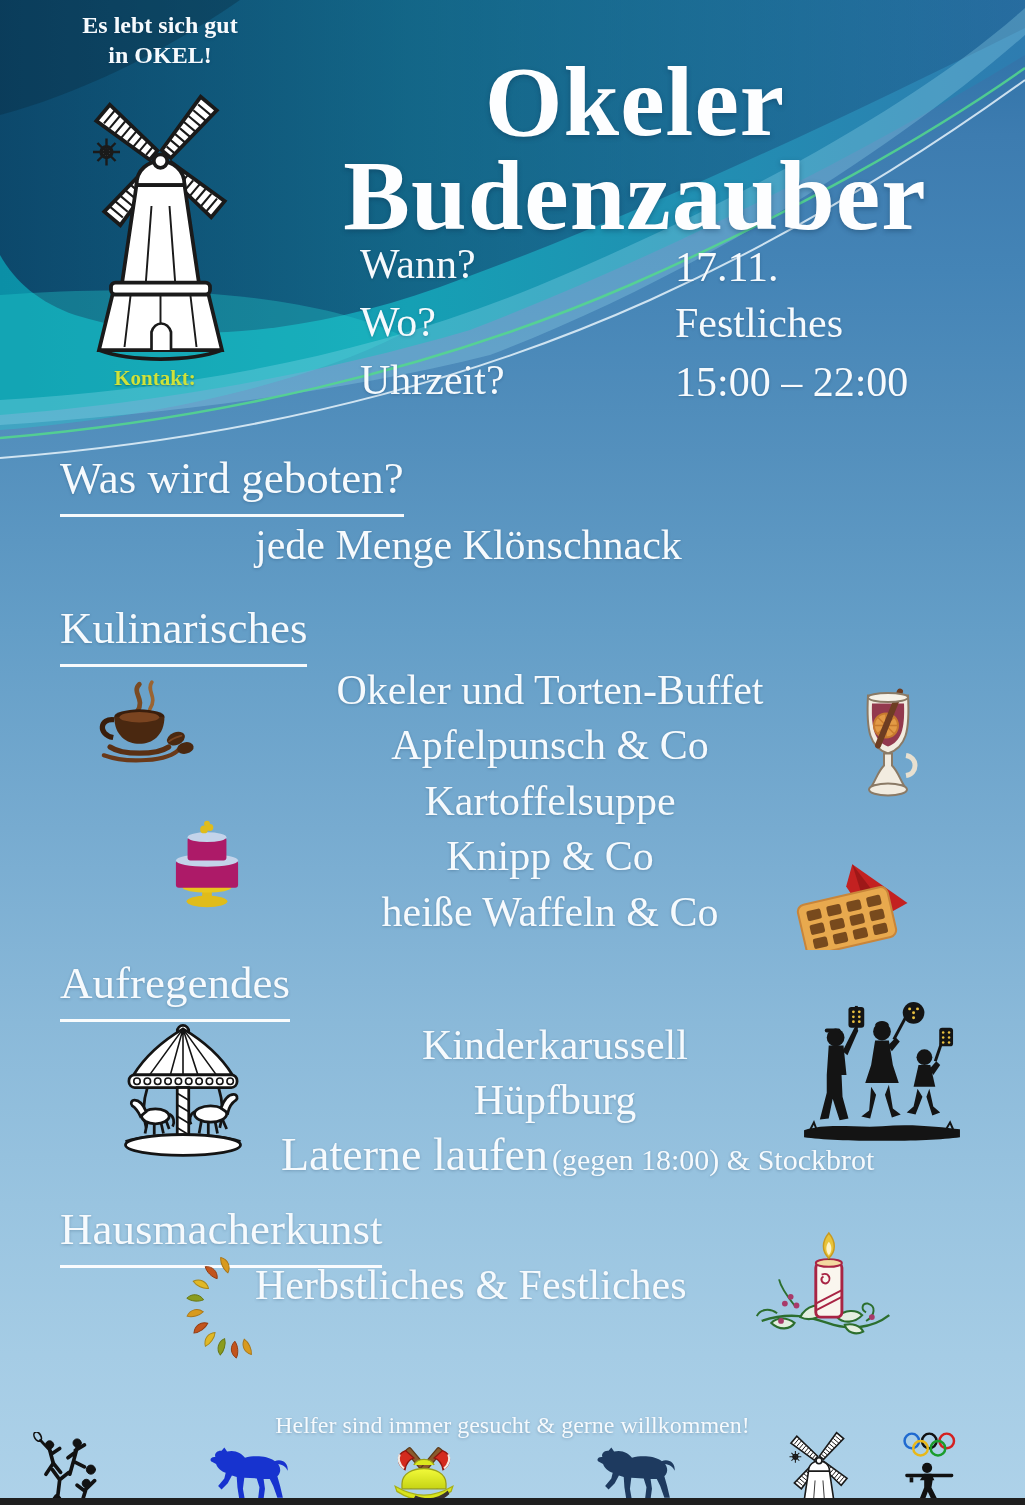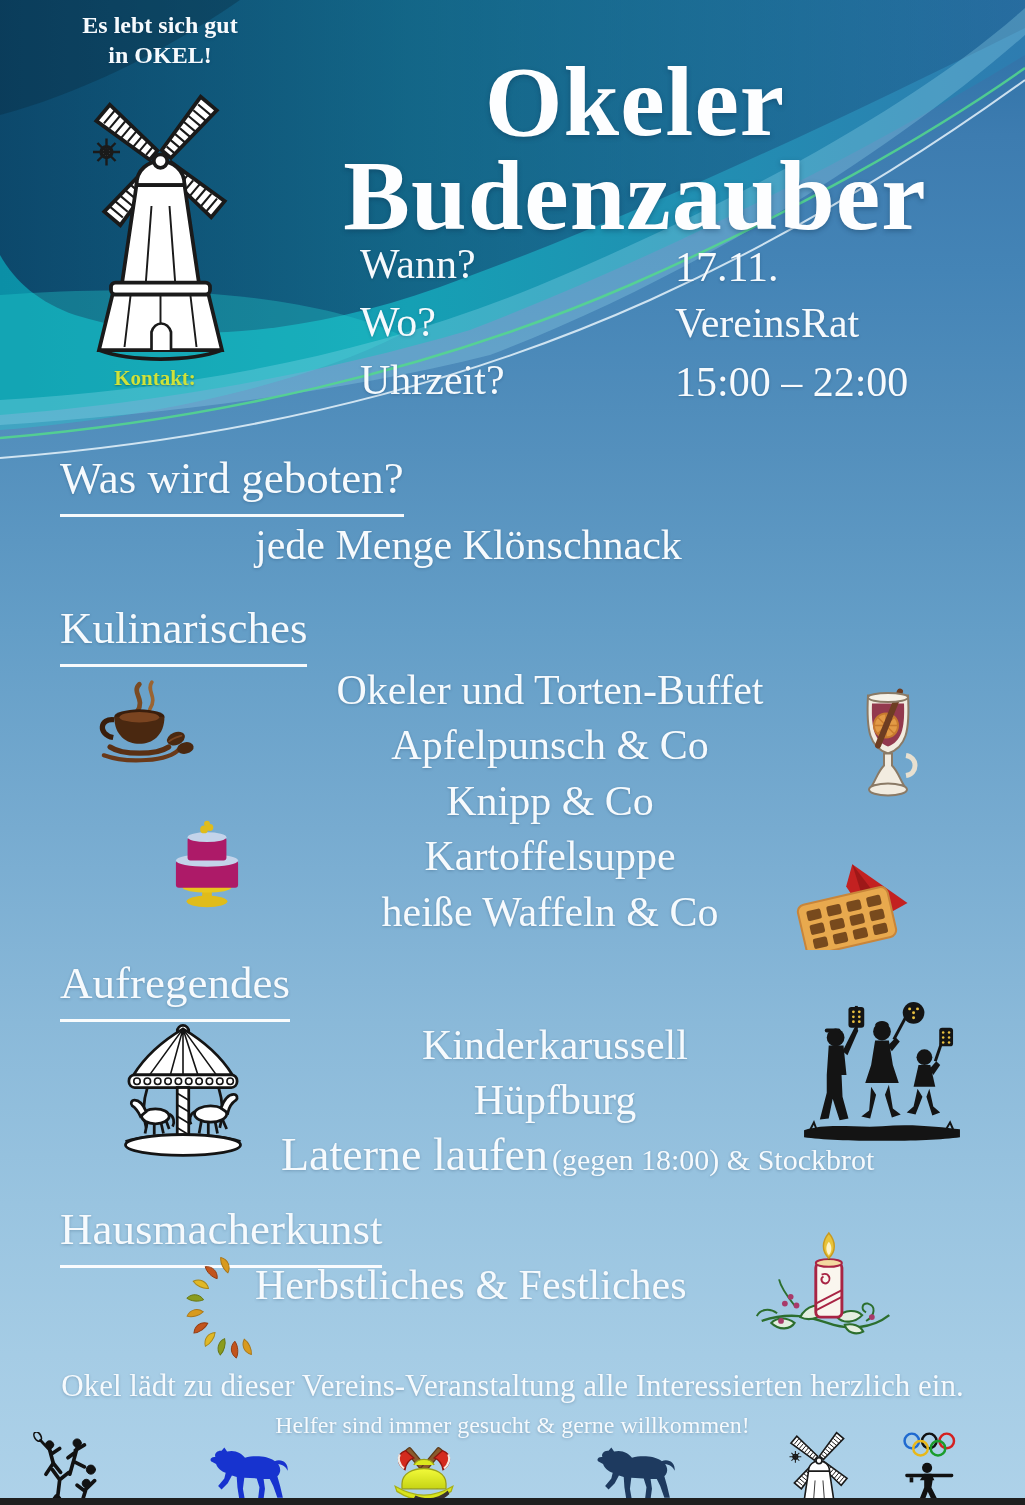--- a/index.html
+++ b/index.html
@@ -98,37 +98,37 @@
   <div class="abs center" style="left:30px;top:366px;width:250px;color:#cfe23a;text-shadow:0 1px 2px rgba(20,40,20,.4);">
     <div style="font-size:21px;font-weight:700;">Kontakt:</div>
   </div>
 
   <div class="abs title center nowrap" style="left:285px;top:8px;width:700px;font-size:100px;margin-top:36px;">Okeler</div>
   <div class="abs title center nowrap" style="left:235px;top:138px;width:800px;font-size:100px;">Budenzauber</div>
 
   <div class="abs txt detail-label" style="left:360px;top:240px;">Wann?</div>
   <div class="abs txt detail-value" style="left:675px;top:243px;">17.11.</div>
   <div class="abs txt detail-label" style="left:360px;top:298px;">Wo?</div>
-  <div class="abs txt detail-value" style="left:675px;top:299px;">VereinsRat</div>
+  <div class="abs txt detail-value" style="left:675px;top:299px;">Festliches</div>
   <div class="abs txt detail-label" style="left:360px;top:356px;">Uhrzeit?</div>
   <div class="abs txt detail-value" style="left:675px;top:358px;text-align:center;">15:00 – 22:00</div>
 
   <div class="abs txt" style="left:60px;top:455px;">
     <span class="heading">Was wird geboten?</span>
   </div>
   <div class="abs txt item nowrap" style="left:255px;top:518px;">jede Menge Klönschnack</div>
 
   <div class="abs txt" style="left:60px;top:605px;">
     <span class="heading">Kulinarisches</span>
   </div>
   <div class="abs txt center" style="left:250px;top:663px;width:600px;">
     <div class="item">Okeler und Torten-Buffet</div>
     <div class="item">Apfelpunsch &amp; Co</div>
+    <div class="item">Kartoffelsuppe</div>
     <div class="item">Knipp &amp; Co</div>
-    <div class="item">Kartoffelsuppe</div>
     <div class="item">heiße Waffeln &amp; Co</div>
   </div>
 
   <svg class="abs" style="left:85px;top:675px" width="115" height="100" viewBox="0 0 110 90">
     <path d="M52,6 C44,14 58,20 50,32" stroke="#7a4a22" stroke-width="4.5" fill="none" stroke-linecap="round"></path>
     <path d="M64,4 C58,12 70,18 62,30" stroke="#9a6432" stroke-width="3.5" fill="none" stroke-linecap="round"></path>
     <path d="M28,40 C14,38 12,54 27,57" stroke="#3a1e0c" stroke-width="5" fill="none"></path>
     <ellipse cx="52" cy="37" rx="24" ry="7" fill="#3a1e0c"></ellipse>
     <path d="M28,37 C28,55 40,63 52,63 C64,63 76,55 76,37 Z" fill="#4a2810"></path>
     <ellipse cx="52" cy="37.5" rx="19" ry="5" fill="#7a4420"></ellipse>
@@ -348,21 +348,20 @@
         <circle cx="124" cy="92" r="3"></circle>
     </g>
     <rect x="66" y="36" width="27" height="56" rx="5" fill="#faf6ee" stroke="#a82444" stroke-width="3"></rect>
     <path d="M72,48 C80,45 83,54 77,57 C72,58 70,52 74,50 M66,78 L93,64 M66,85 L93,71" stroke="#a82444" stroke-width="2" fill="none"></path>
     <ellipse cx="79.5" cy="36" rx="13.5" ry="4" fill="#f3d9a0" stroke="#a82444" stroke-width="2"></ellipse>
     <line x1="79.5" y1="33" x2="79.5" y2="25" stroke="#704010" stroke-width="2"></line>
     <path d="M79.5,5 C87,14 87,24 79.5,31 C72,24 72,14 79.5,5 Z" fill="#e8c33a" stroke="#c89a20" stroke-width="1.5"></path>
     <path d="M79.5,14 C83,18 83,24 79.5,28 C76,24 76,18 79.5,14 Z" fill="#fdf3c8"></path>
   </svg>
 
-  <div class="abs txt center nowrap" style="left:0;top:1368px;width:1025px;font-size:31px;">Okel lädt zu dieser Vereins-Veranstaltung alle Interessierten herzlich ein.</div>
   <div class="abs txt center nowrap" style="left:0;top:1412px;width:1025px;font-size:24px;">Helfer sind immer gesucht &amp; gerne willkommen!</div>
 
   <svg class="abs" style="left:28px;top:1432px" width="90" height="78" viewBox="0 0 95 85">
     <g stroke="#121212" fill="none" stroke-linecap="round">
       <circle cx="22" cy="14" r="4.5" fill="#121212"></circle>
       <path d="M22,19 L26,34" stroke-width="4"></path>
       <path d="M24,22 L12,9" stroke-width="3"></path>
       <ellipse cx="9" cy="5" rx="3.5" ry="5.5" transform="rotate(-30 9 5)" stroke-width="1.8"></ellipse>
       <path d="M24,24 L33,18 M26,34 L18,46 M26,34 L34,44" stroke-width="4"></path>
       <circle cx="52" cy="12" r="4.5" fill="#121212"></circle>

